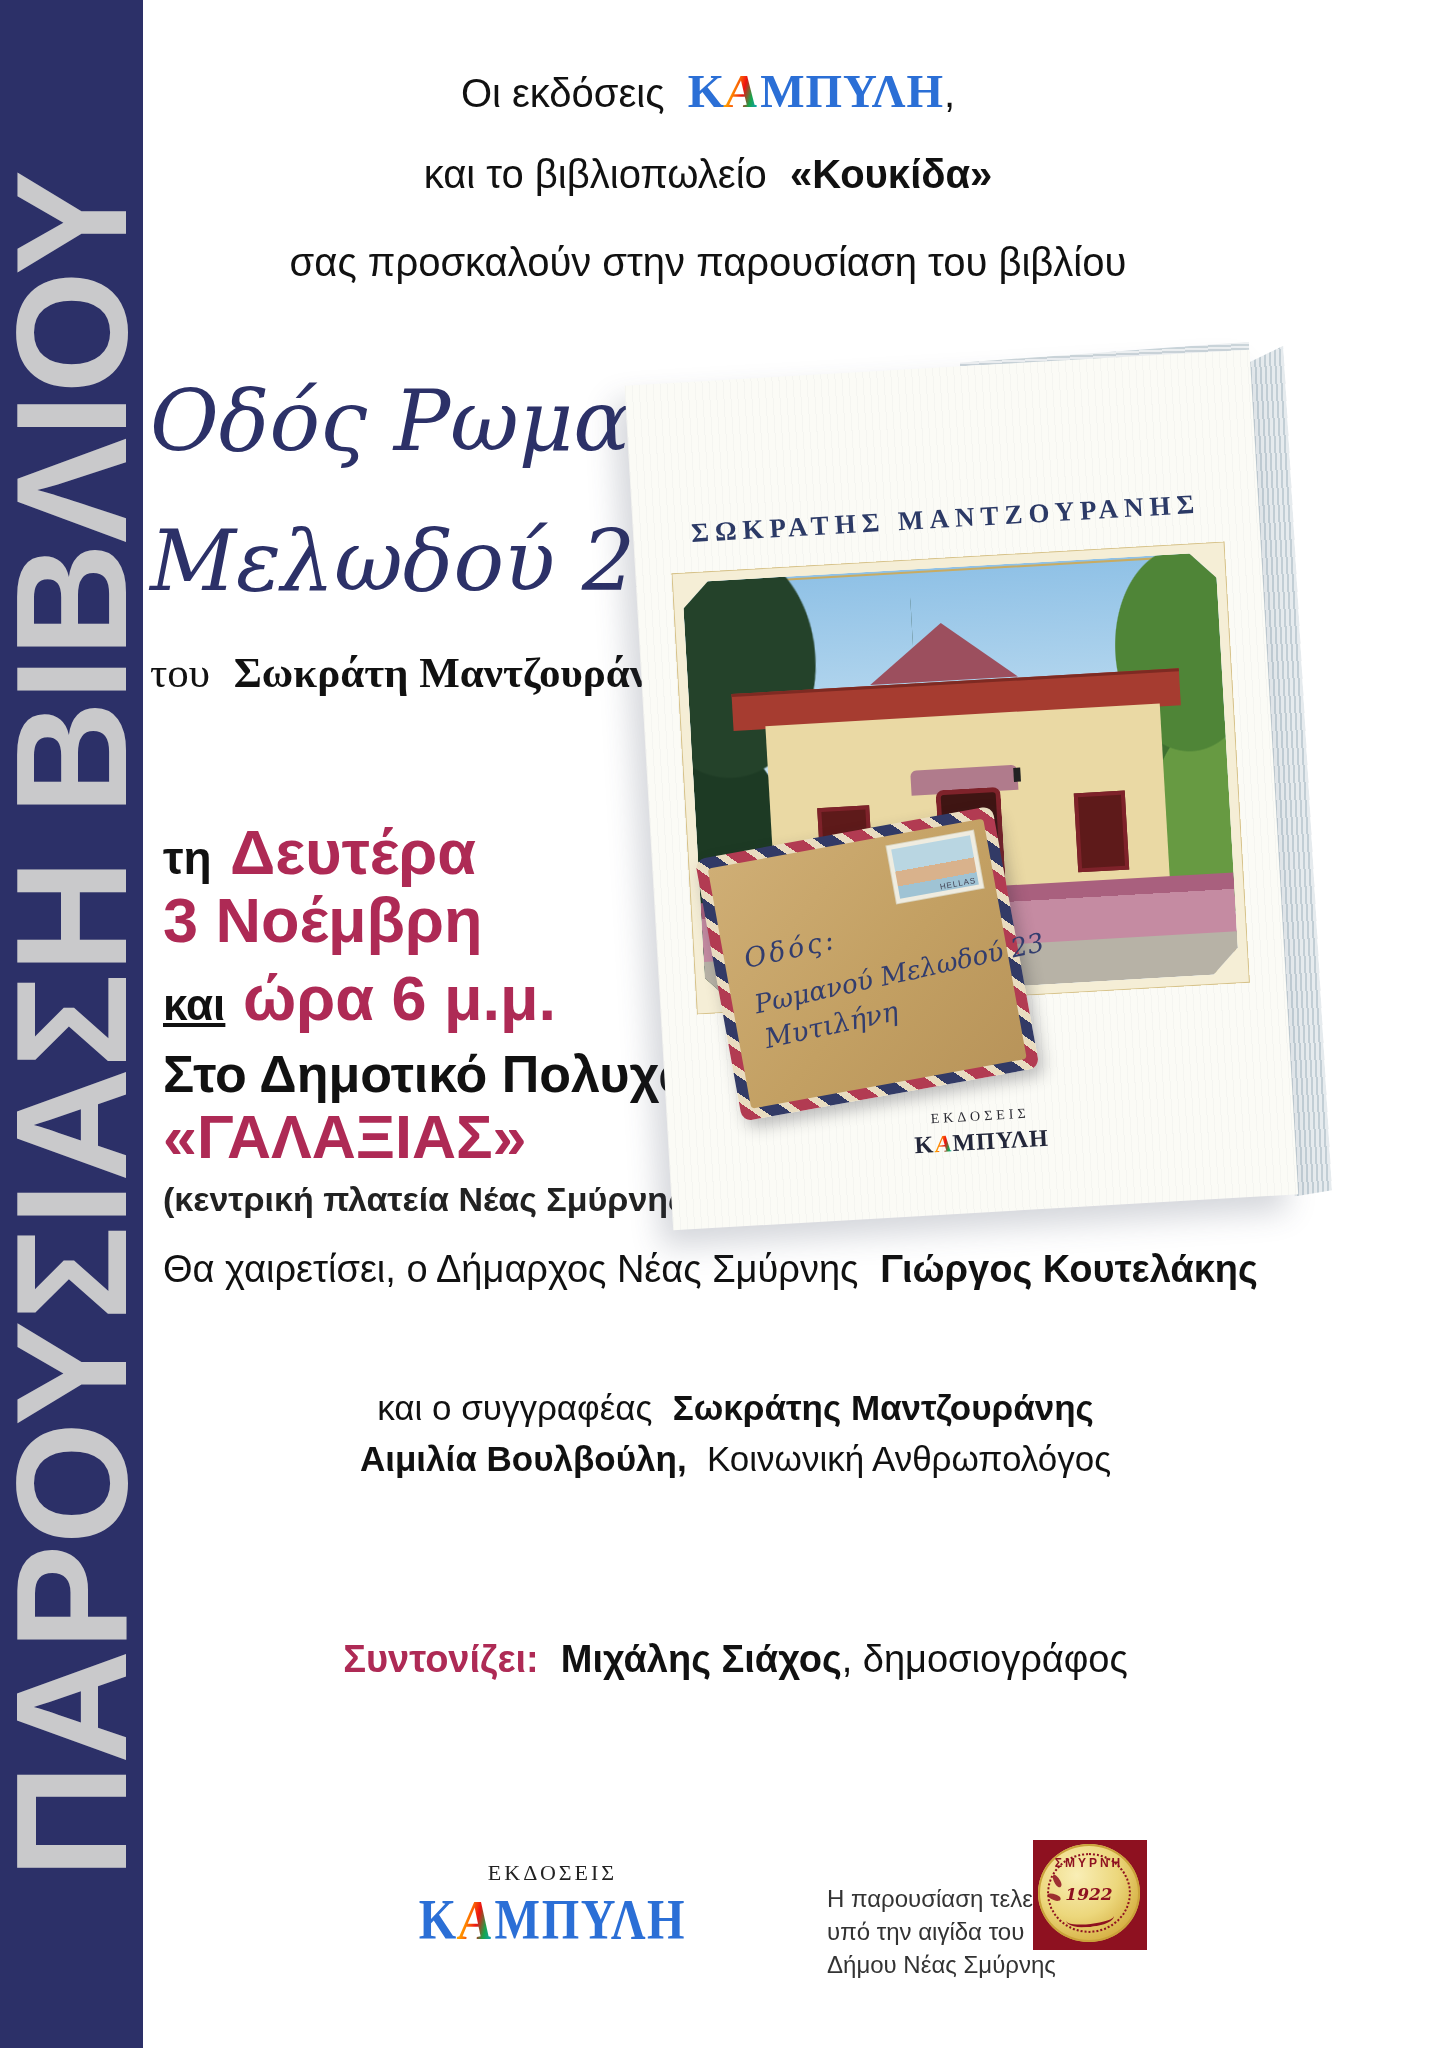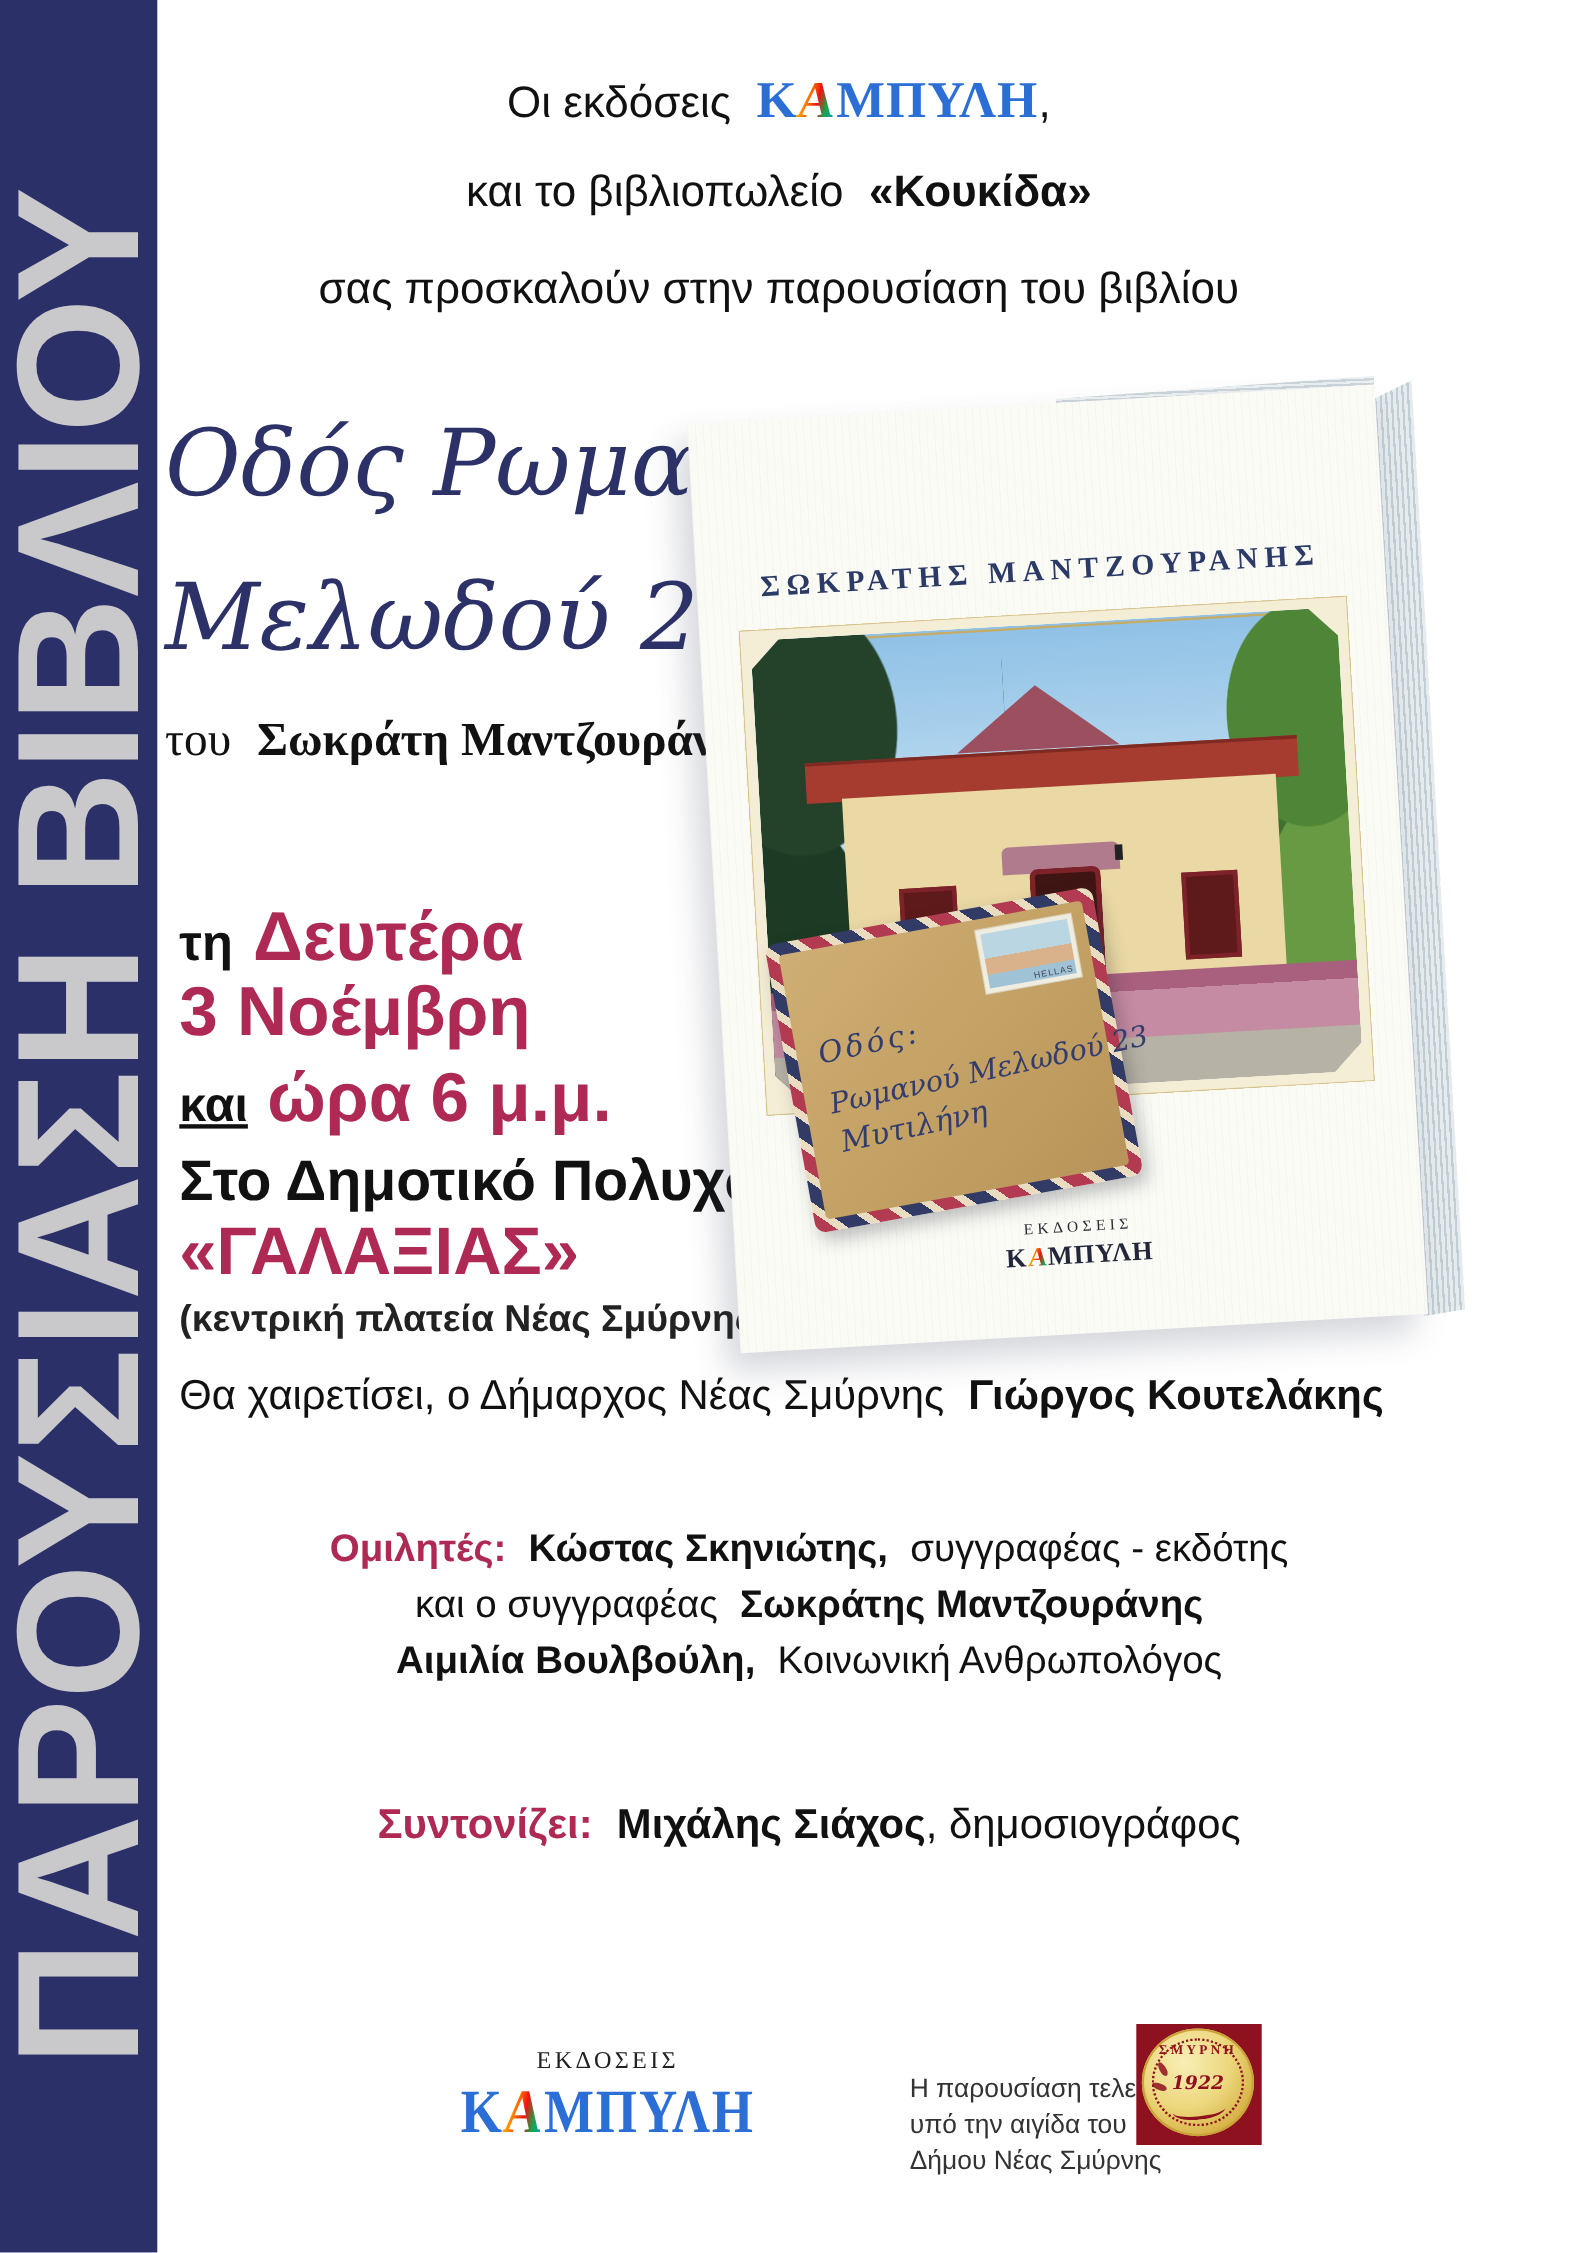--- a/index.html
+++ b/index.html
@@ -62,21 +62,21 @@
   .f-publabel{position:absolute;left:380px;top:1860px;width:345px;text-align:center;
         font-family:"Liberation Serif","DejaVu Serif",serif;font-size:22px;letter-spacing:3px;color:#222;}
   .f-brand{position:absolute;left:380px;top:1888px;width:345px;text-align:center;}
   .aegis{position:absolute;left:827px;top:1882px;font-size:24px;line-height:33px;color:#333;}
   .seal{position:absolute;left:1033px;top:1840px;width:114px;height:110px;background:#8e1120;}
   .seal-coin{position:absolute;left:5px;top:4px;width:102px;height:98px;border-radius:50%;
         background:radial-gradient(circle at 38% 32%,#f9eeb6 0%,#ecd77c 45%,#d3ab3c 80%,#b98d27 100%);
         box-shadow:inset 0 0 0 2px #caa23a;}
   .seal-ring{position:absolute;left:9px;top:9px;right:9px;bottom:9px;border:2px dotted #8e1120;border-radius:50%;}
   .seal-city{position:absolute;left:0;top:12px;width:100%;text-align:center;
-        font-family:Liberation Serif, serif;font-size:12px;letter-spacing:3px;color:#8e1120;font-weight:700;}
+        font-family:Liberation Sans, sans-serif;font-size:12px;letter-spacing:3px;color:#8e1120;font-weight:700;}
   .seal-year{position:absolute;left:0;top:40px;width:100%;text-align:center;
         font-family:"DejaVu Serif",serif;font-style:italic;font-weight:700;font-size:17px;color:#8e1120;}
   .seal-dolphin{position:absolute;left:28px;top:66px;width:48px;height:14px;
         border-bottom:3px solid #8e1120;border-radius:50%;transform:rotate(-6deg);}
   .seal-leaf{position:absolute;width:6px;height:14px;background:#8e1120;border-radius:50% 50% 50% 50%/60% 60% 40% 40%;opacity:.85;}
   .lf1{left:16px;top:30px;transform:rotate(-30deg);} .lf2{left:13px;top:46px;transform:rotate(-70deg);}
 
   
   .book{position:absolute;left:648px;top:350px;width:660px;height:866px;transform:rotate(-3.3deg);}
   .pages-right{position:absolute;right:0;top:14px;bottom:2px;width:38px;
@@ -183,25 +183,20 @@
   <div class="ev ev-name crimson">«ΓΑΛΑΞΙΑΣ»</div>
   <div class="ev ev-note">(κεντρική πλατεία Νέας Σμύρνης)</div>
 
   <div class="greeting">
     <span class="sp">Θα χαιρετίσει, ο Δήμαρχος Νέας Σμύρνης</span>
     <span class="bold">Γιώργος Κουτελάκης</span>
   </div>
 
   <div class="speakers">
     <div class="sp-line">
-      <span class="sp-label sp">Ομιλητές:</span>
-      <span class="bold sp">Κώστας Σκηνιώτης,</span>
-      <span>συγγραφέας - εκδότης</span>
-    </div>
-    <div class="sp-line">
       <span class="sp">και ο συγγραφέας</span>
       <span class="bold">Σωκράτης Μαντζουράνης</span>
     </div>
     <div class="sp-line">
       <span class="bold sp">Αιμιλία Βουλβούλη,</span>
       <span>Κοινωνική Ανθρωπολόγος</span>
     </div>
   </div>
   <div class="moderator">
     <span class="sp-label sp">Συντονίζει:</span>

